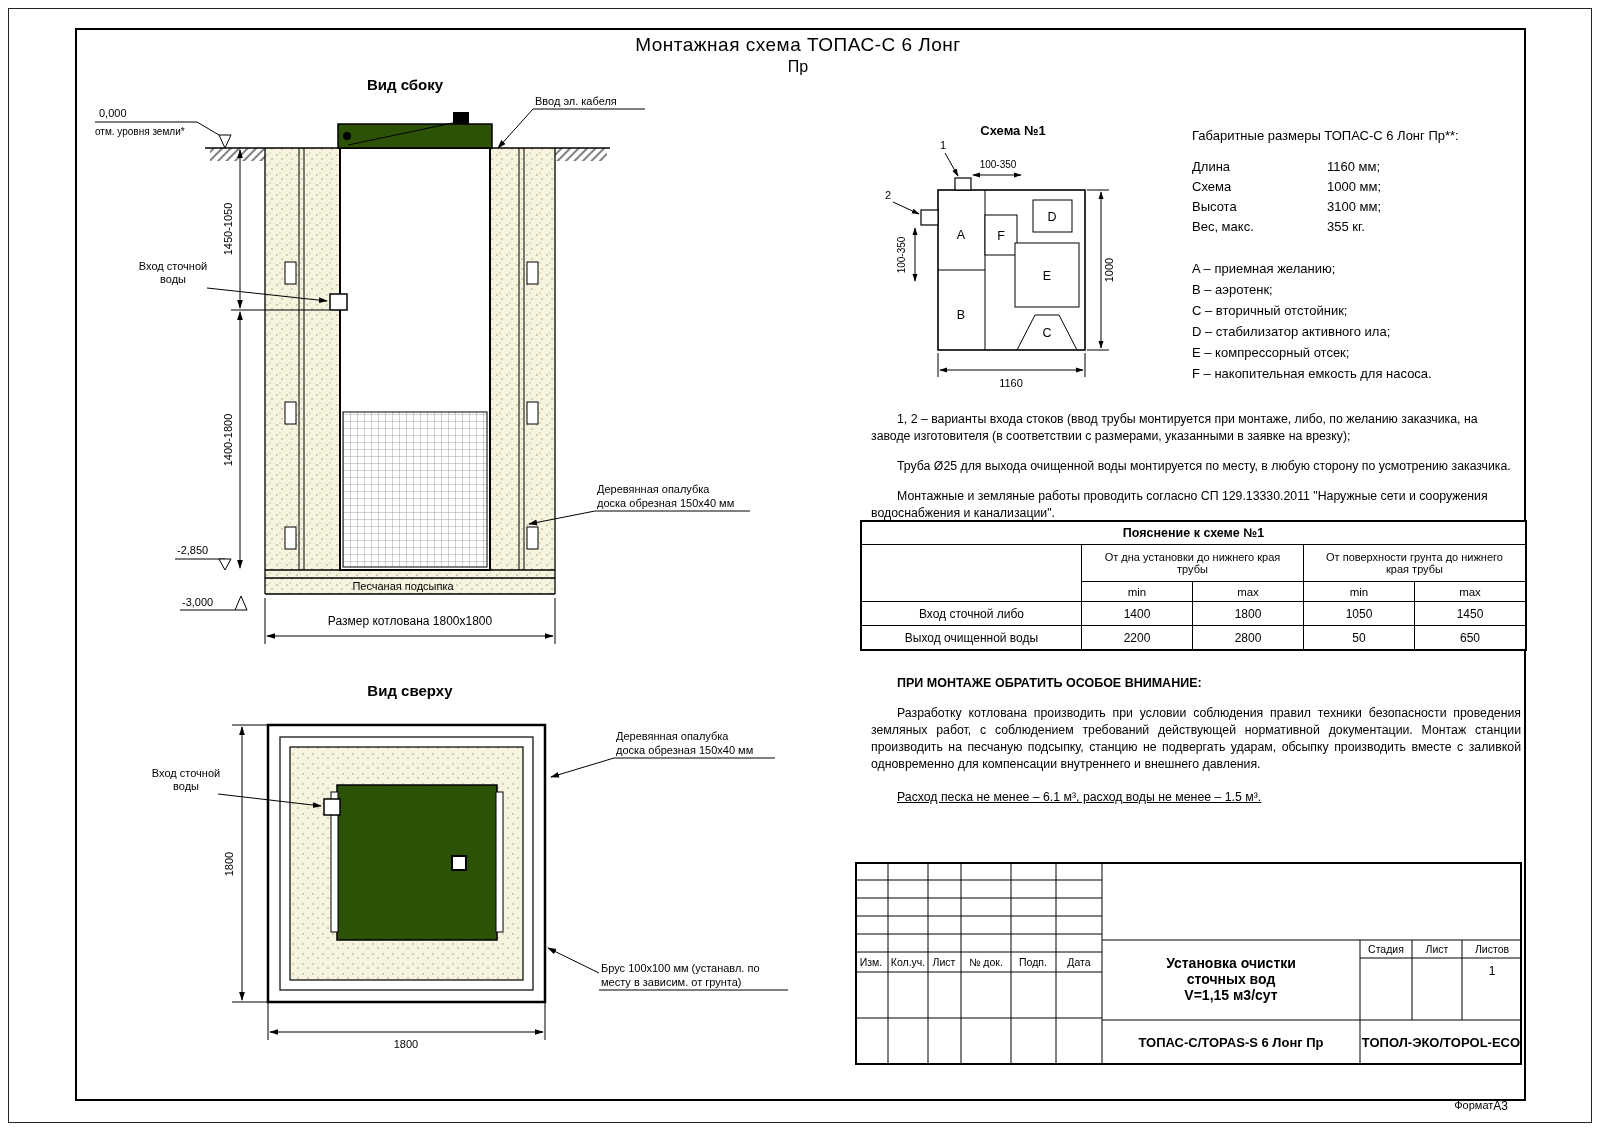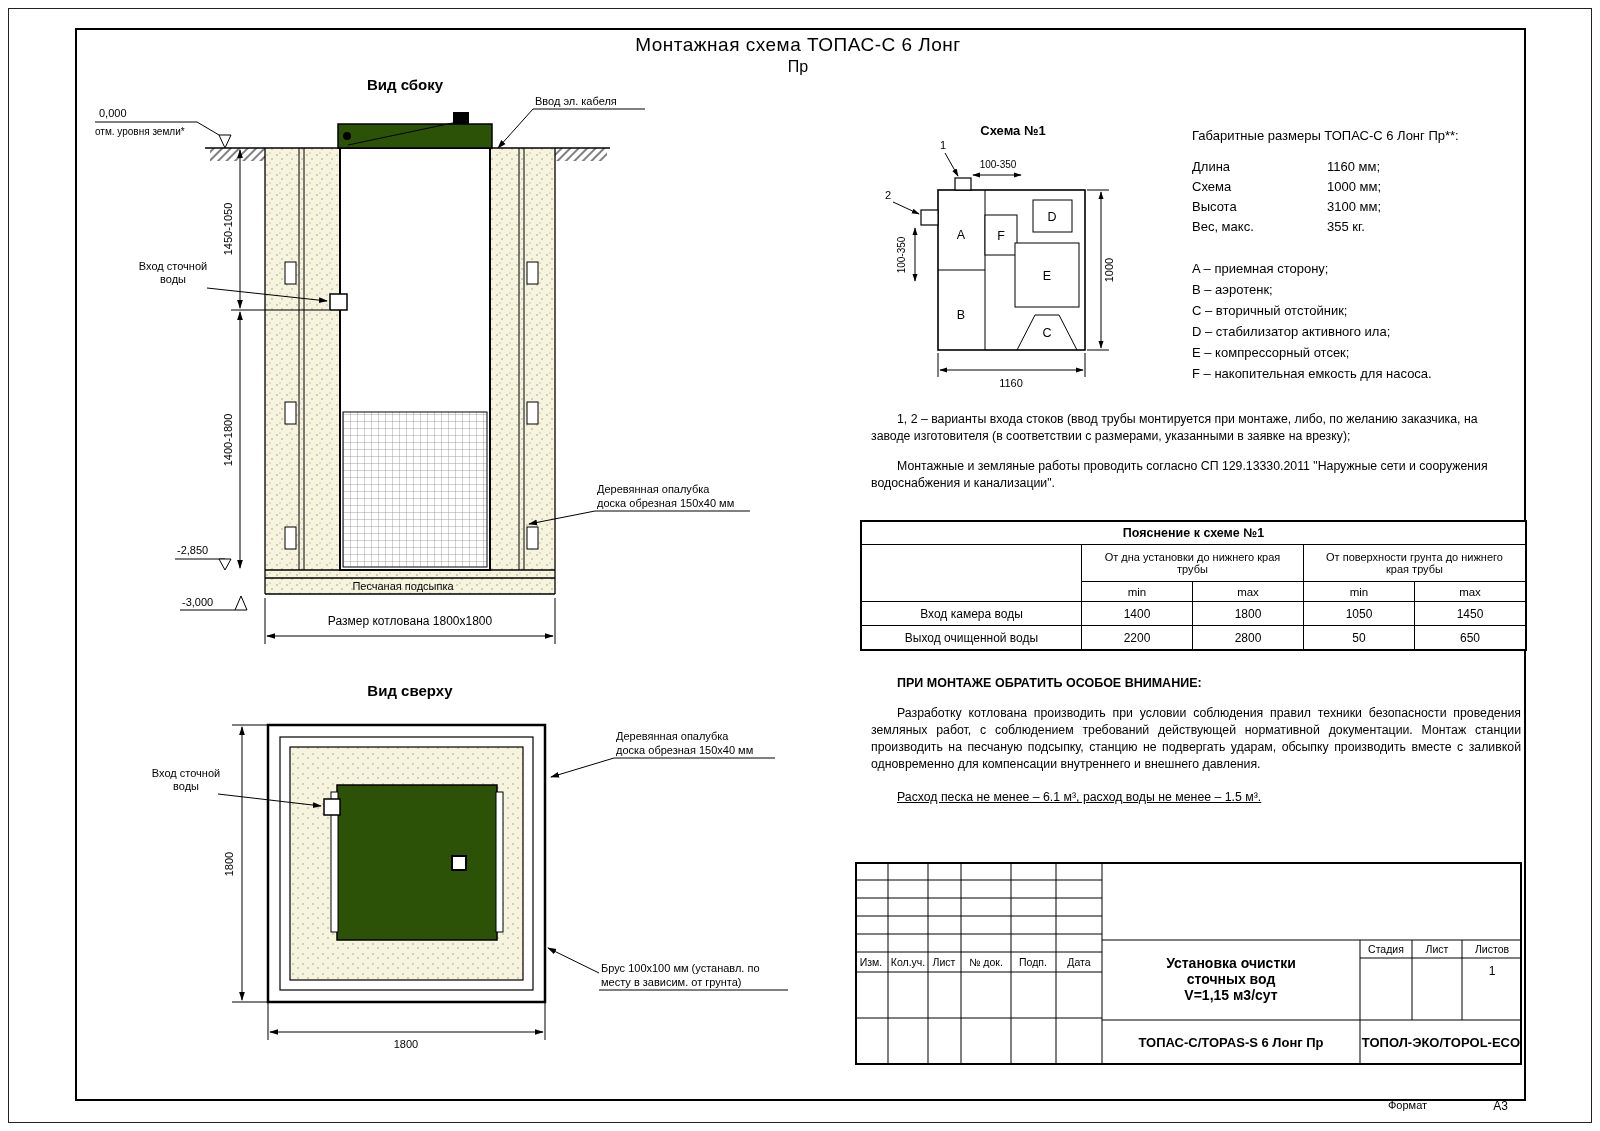--- a/index.html
+++ b/index.html
@@ -52,21 +52,21 @@
   table.expl .dr{height:21px;font-size:12px;}
   table.expl .rl{text-align:center;}
 
   .attn{left:858px;top:662px;width:676px;}
   .attn .ah{font-weight:bold;text-indent:26px;font-size:12.5px;}
   .attn .ab{text-indent:26px;text-align:justify;}
   .attn .af{text-indent:14px;text-align:justify;}
   .attn .ac{text-indent:26px;}
   .attn .ac span{text-decoration:underline;}
 
-  .format-note{left:1388px;top:1099px;width:120px;display:flex;justify-content:space-between;}
+  .format-note{left:1388px;top:1099px;width:120px;display:flex;justify-content:flex-end;}
   .format-note .fl{font-size:11px;}
   .format-note .fv{font-size:12px;}
 </style>
 </head>
 <body>
 
 <div class="abs outer-border"></div>
 <div class="abs frame"></div>
 
 <div class="abs page-title">
@@ -316,51 +316,52 @@
       <span class="dl">Высота</span>
       <span class="dv">3100 мм;</span>
     </div>
   <div class="dims-row">
       <span class="dl">Вес, макс.</span>
       <span class="dv">355 кг.</span>
     </div>
 </div>
 
 <div class="abs legend">
-  <div>A – приемная сторону;</div>
+  <div>A – приемная желанию;</div>
   <div>B – аэротенк;</div>
   <div>C – вторичный отстойник;</div>
   <div>D – стабилизатор активного ила;</div>
   <div>E – компрессорный отсек;</div>
   <div>F – накопительная емкость для насоса.</div>
 </div>
 
 <div class="abs notes">
   <p>1, 2 – варианты входа стоков (ввод трубы монтируется при монтаже, либо, по желанию заказчика, на заводе изготовителя (в соответствии с размерами, указанными в заявке на врезку);</p>
+  <p>Труба Ø25 для выхода очищенной воды монтируется по месту, в любую сторону по усмотрению заказчика.</p>
   <p class="mt12">Монтажные и земляные работы проводить согласно СП 129.13330.2011 "Наружные сети и сооружения водоснабжения и канализации".</p>
 </div>
 
 <table class="abs expl">
   <tbody>
       <tr>
         <td colspan="5" class="tt">Пояснение к схеме №1</td>
       </tr>
   <tr>
     <td rowspan="2" class="c0"></td>
     <td colspan="2" class="gh">От дна установки до нижнего края трубы</td>
     <td colspan="2" class="gh">От поверхности грунта до нижнего края трубы</td>
   </tr>
   <tr>
     <td class="cn mm">min</td>
     <td class="cn mm">max</td>
     <td class="cn mm">min</td>
     <td class="cn mm">max</td>
   </tr>
   <tr>
-    <td class="dr rl">Вход камера воды</td>
+    <td class="dr rl">Вход сточной либо</td>
     <td class="dr">1400</td>
     <td class="dr">1800</td>
     <td class="dr">1050</td>
     <td class="dr">1450</td>
   </tr>
   <tr>
     <td class="dr rl">Выход очищенной воды</td>
     <td class="dr">2200</td>
     <td class="dr">2800</td>
     <td class="dr">50</td>

